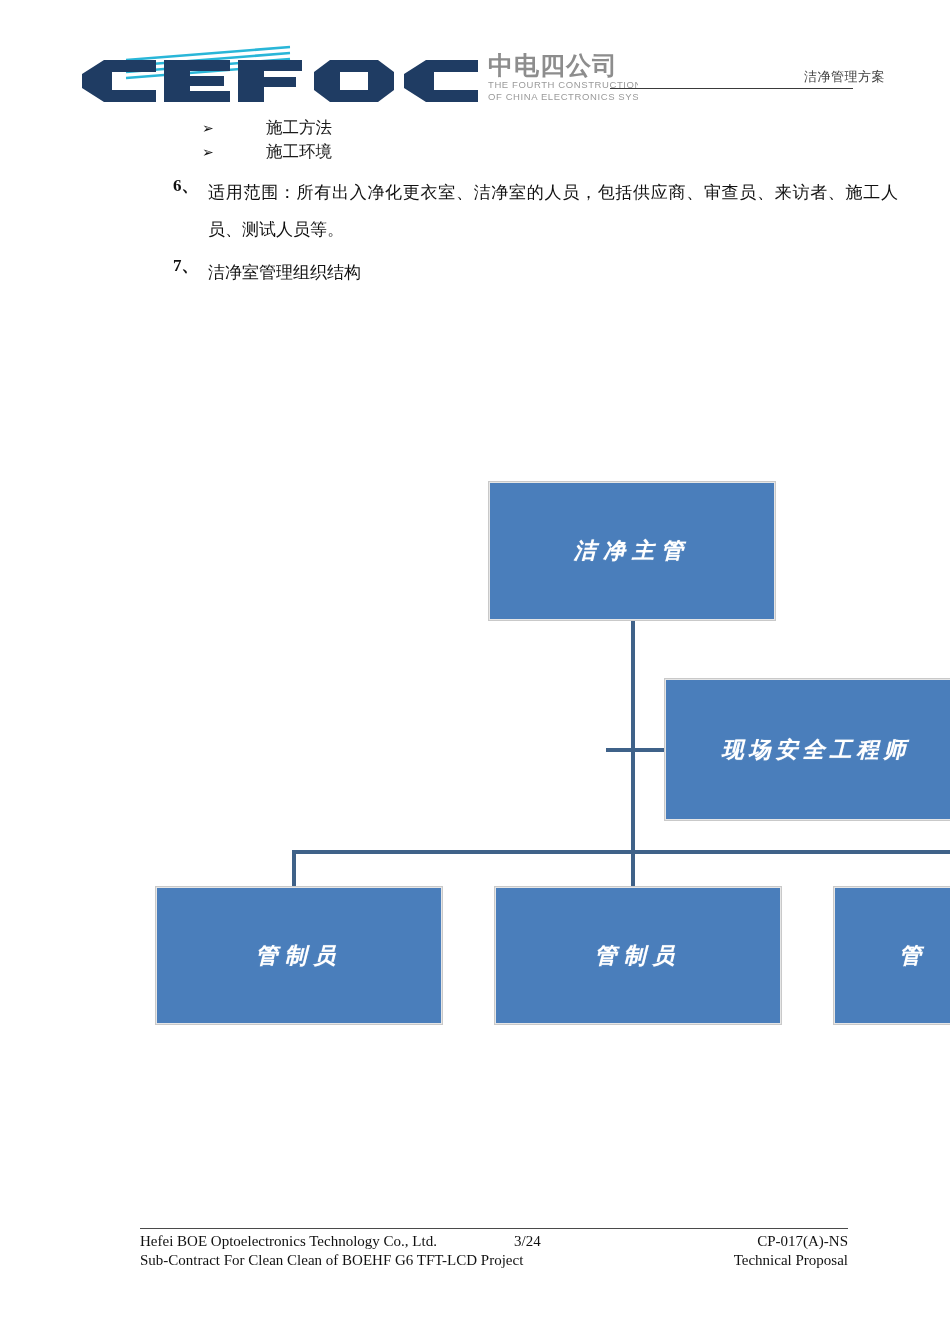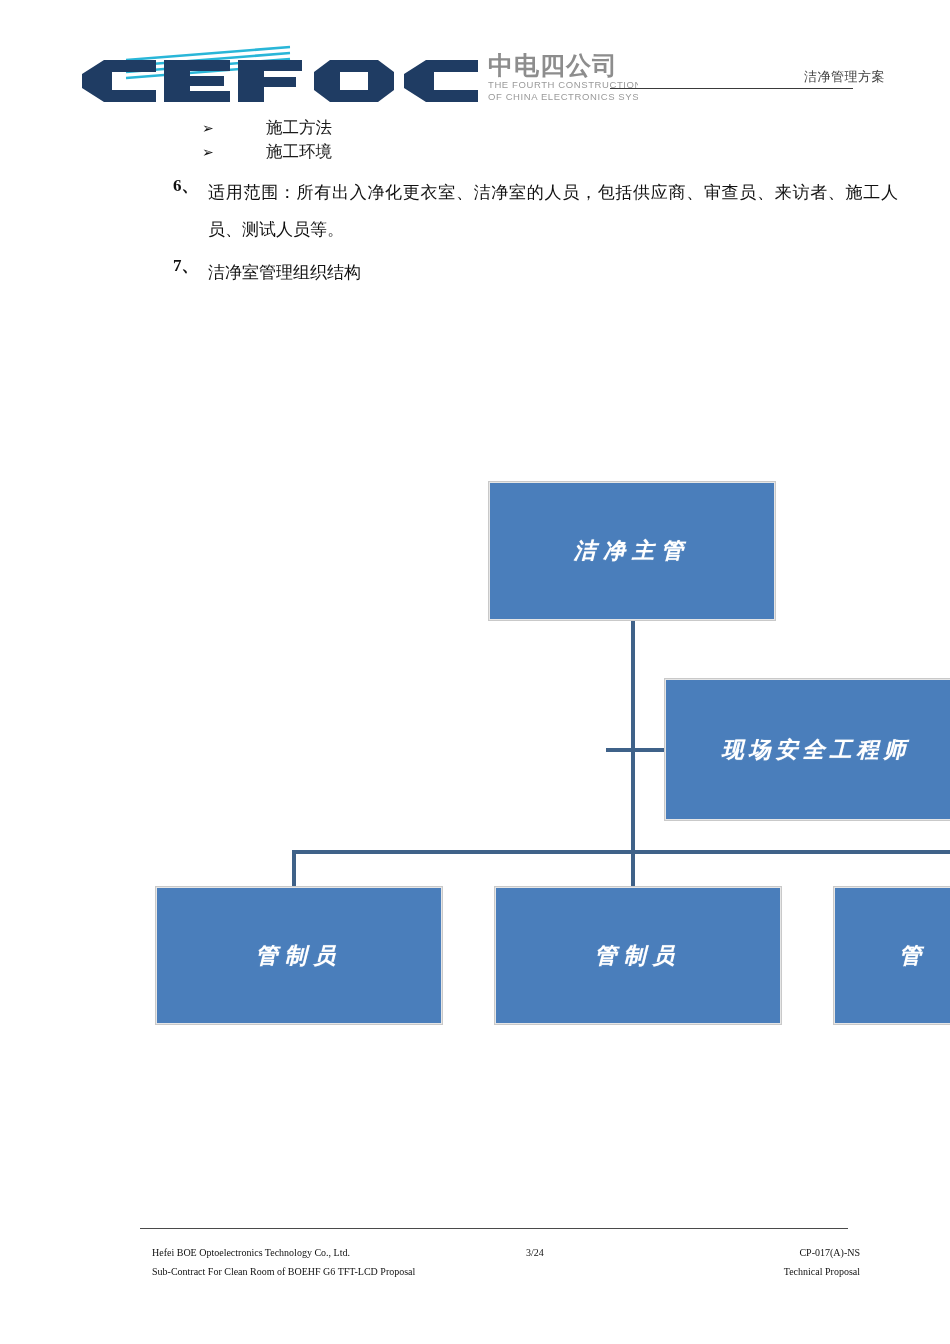--- a/index.html
+++ b/index.html
@@ -154,26 +154,25 @@
     position: absolute;
     left: 140px;
     top: 0;
     width: 708px;
     height: 0;
     border-top: 1.3px solid #4a4a4a;
   }
   .footer-grid {
     position: absolute;
     left: 140px;
-    top: 15px;
+    top: 4px;
     width: 708px;
-    font-size: 10px;
+    font-size: 15px;
     line-height: 19px;
     color: #111;
-    margin-left: 12px;
   }
   .footer-row {
     position: relative;
     height: 19px;
   }
   .f-left  { position: absolute; left: 0; top: 0; white-space: nowrap; }
   .f-mid   { position: absolute; left: 374px; top: 0; white-space: nowrap; }
   .f-right { position: absolute; right: 0; top: 0; white-space: nowrap; }
 </style>
 </head>
@@ -272,19 +271,19 @@
 
   <div class="footer">
     <div class="footer-rule"></div>
     <div class="footer-grid">
       <div class="footer-row">
         <span class="f-left">Hefei BOE Optoelectronics Technology Co., Ltd.</span>
         <span class="f-mid">3/24</span>
         <span class="f-right">CP-017(A)-NS</span>
       </div>
       <div class="footer-row">
-        <span class="f-left">Sub-Contract For Clean Room of BOEHF G6 TFT-LCD Proposal</span>
+        <span class="f-left">Sub-Contract For Clean Clean of BOEHF G6 TFT-LCD Project</span>
         <span class="f-right">Technical Proposal</span>
       </div>
     </div>
   </div>
 
 </div>
 
 </body></html>

